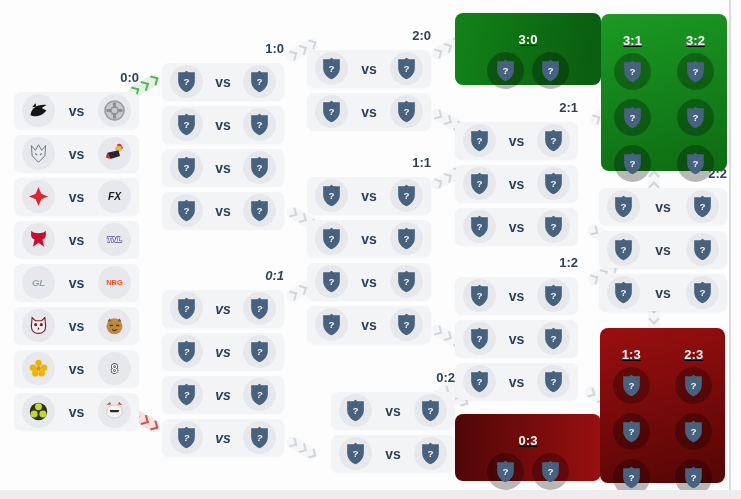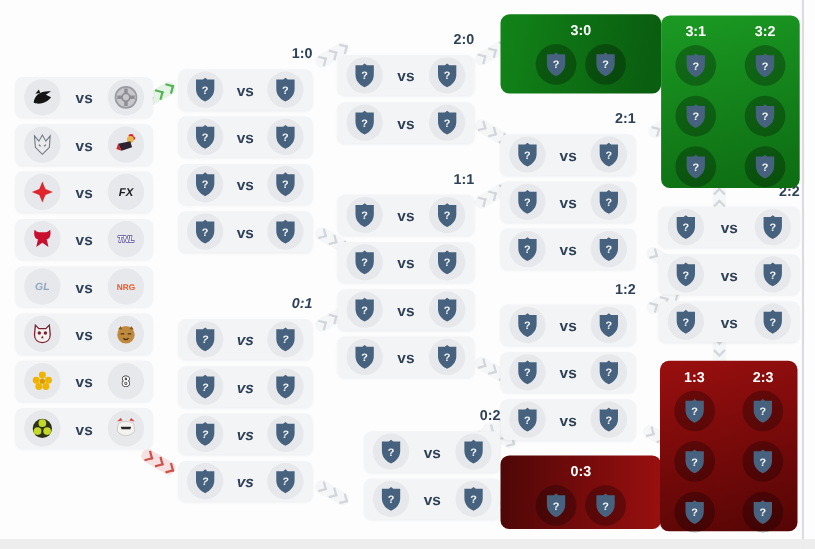--- a/index.html
+++ b/index.html
@@ -12,21 +12,21 @@
   .match{height:37px;box-sizing:border-box;background:#f3f4f6;border-radius:7px;
          display:flex;align-items:center;justify-content:space-between;padding:2px 8px;
          box-shadow:0 1px 2px rgba(20,30,40,.05);}
   .vs{font-size:14px;font-weight:bold;color:#2e4156;}
   .logo-circle{width:33px;height:33px;border-radius:50%;background:#e7e8eb;
                display:flex;align-items:center;justify-content:center;overflow:hidden;flex:0 0 auto;}
   .logo-circle svg{width:27px;height:27px;display:block;}
   .logo-circle svg.shield{width:25px;height:25px;}
   
   .panel{position:absolute;z-index:2;border-radius:8px;display:flex;justify-content:space-around;
-         padding-top:7px;box-sizing:border-box;}
+         padding-top:19px;box-sizing:border-box;text-decoration:underline;}
   #p0{left:455px;top:13px;width:146px;height:72px;background:linear-gradient(100deg,#128418 0%,#0a5e10 90%);}
   #p1{left:601px;top:14px;width:126px;height:157px;background:linear-gradient(165deg,#1b9a23 0%,#0d6b12 100%);}
   #p2{left:455px;top:414px;width:146px;height:67px;background:linear-gradient(90deg,#4f0707 0%,#9a0f0f 100%);text-align:center;}
   #p3{left:600px;top:328px;width:125px;height:155px;background:linear-gradient(165deg,#9a0f0f 0%,#550505 100%);}
   .pgroup{display:flex;flex-direction:column;align-items:center;}
   .p-header{font-size:13px;font-weight:bold;color:#fff;height:15px;line-height:15px;margin-bottom:5px;}
   .p-slots{display:flex;gap:8px;}
   .p-slots.vert{flex-direction:column;gap:9px;}
   .pslot{width:37px;height:37px;border-radius:50%;background:rgba(0,0,0,.27);
          display:flex;align-items:center;justify-content:center;}
@@ -52,20 +52,21 @@
   #c6{left:455px;top:100px;width:123px;}
   #c7{left:455px;top:255px;width:123px;}
   #c8{left:599px;top:166px;width:128px;}
 </style>
 </head>
 <body>
 
 <div class="stage">
 
   <div class="col" id="c0">
+    <div class="col-header">0:0</div>
     <div class="col-body">
         <div class="match">
           <span class="logo-circle">
             <svg viewBox="0 0 34 34">
               <path d="M7 23 C8 14 15 9 27 10 L21 14 L27 17 C22 24 12 26 7 23 Z" fill="#151515"></path>
               <path d="M9 13 L13 8 L14.5 12 Z" fill="#151515"></path>
             </svg>
           </span>
           <span class="vs">vs</span>
           <span class="logo-circle">

